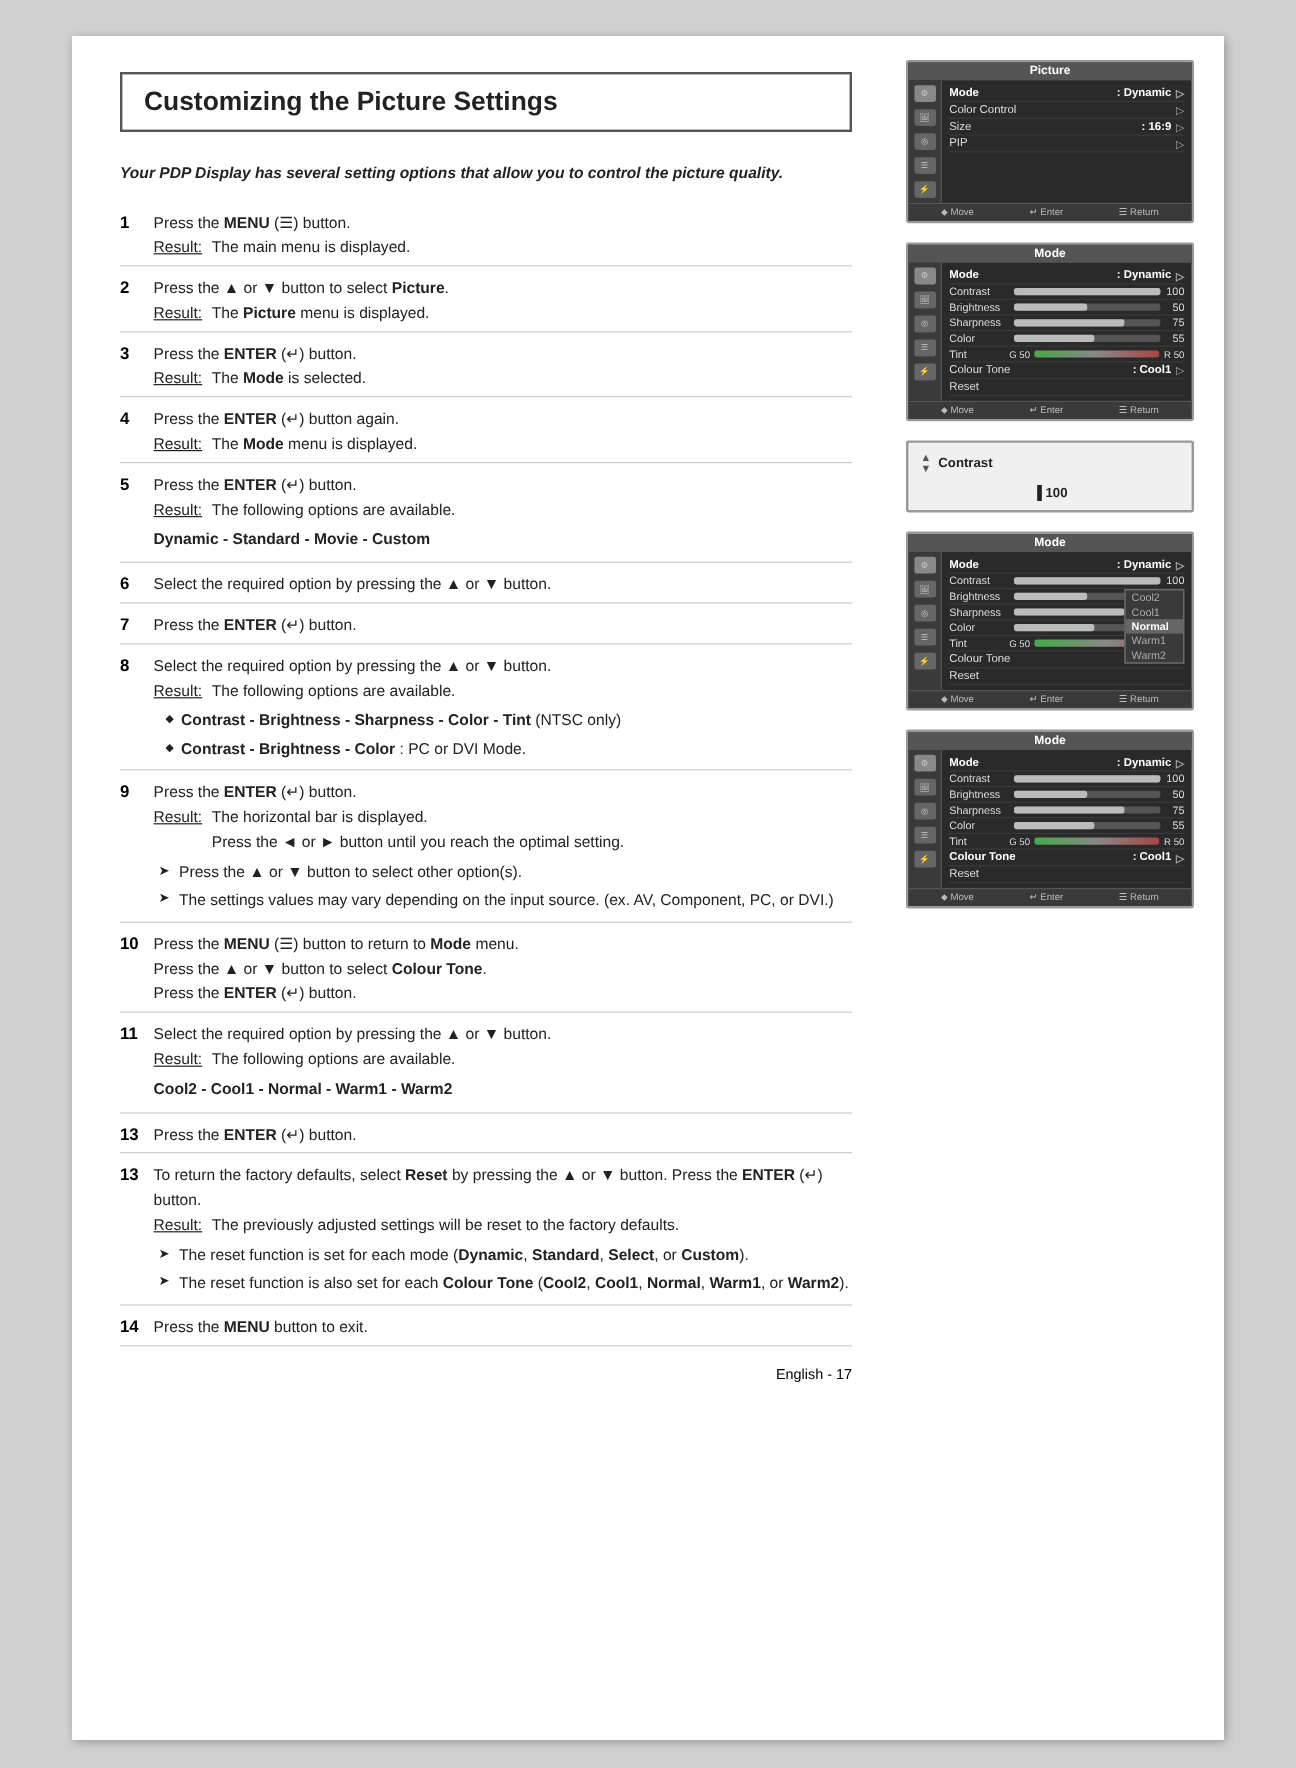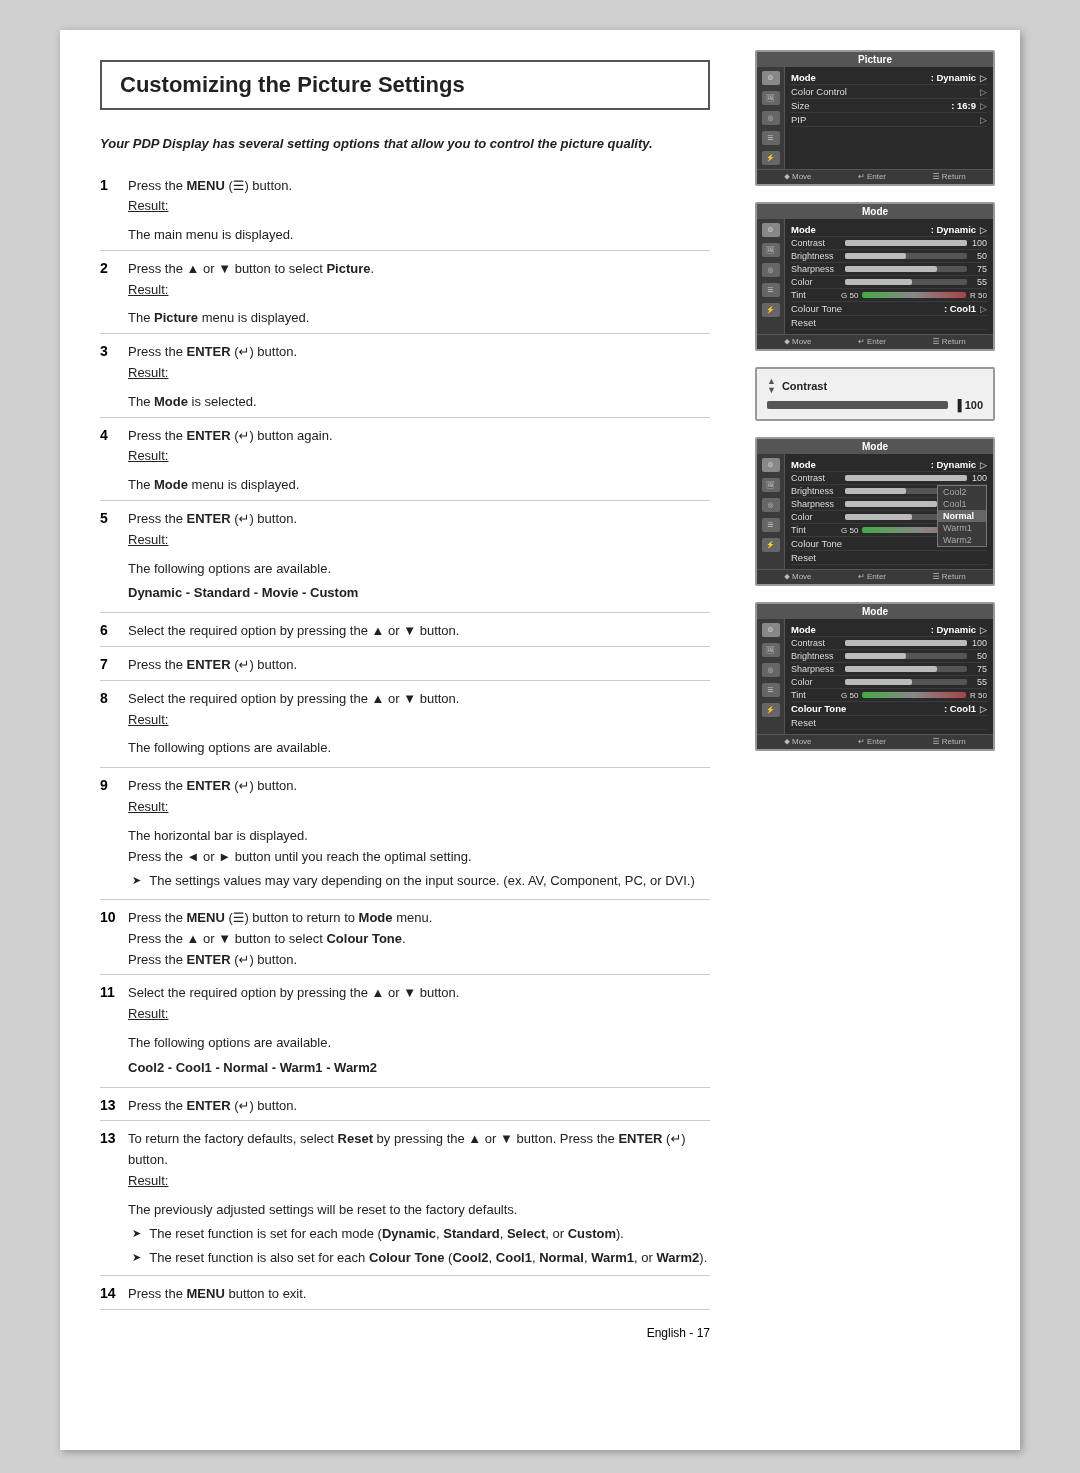--- a/index.html
+++ b/index.html
@@ -67,21 +67,21 @@
       padding-top: 1px;
     }
     .step-content {
       flex: 1;
       line-height: 1.6;
       font-size: 13px;
       color: #222;
     }
     .step-content .result-line {
       display: flex;
-      flex-direction: column;
+      flex-direction: row;
       gap: 8px;
     }
     .result-label {
       text-decoration: underline;
       font-weight: normal;
       white-space: nowrap;
     }
     .bold { font-weight: bold; }
     .center-bold {
       font-weight: bold;
@@ -243,21 +243,21 @@
       font-size: 9px;
       color: #555;
     }
     .contrast-name {
       font-size: 11px;
       font-weight: bold;
       color: #222;
     }
     .contrast-bar-row {
       display: flex;
-      flex-direction: row;
+      flex-direction: column;
       align-items: center;
       gap: 6px;
     }
     .contrast-bar-bg {
       flex: 1;
       height: 8px;
       background: #ccc;
       border-radius: 2px;
       position: relative;
     }
@@ -355,33 +355,42 @@
 
     <div class="step-row">
       <div class="step-num">8</div>
       <div class="step-content">
         Select the required option by pressing the ▲ or ▼ button.<br>
         <span class="result-line">
             <span class="result-label">Result:</span>
             <span>The following options are available.</span>
           </span>
         <ul class="bullet-list">
+          <li>
+              <span><span class="bold">Contrast - Brightness - Sharpness - Color - Tint</span> (NTSC only)</span>
+            </li>
+          <li>
+              <span><span class="bold">Contrast - Brightness - Color</span> : PC or DVI Mode.</span>
+            </li>
         </ul>
       </div>
     </div>
 
     <div class="step-row">
       <div class="step-num">9</div>
       <div class="step-content">
         Press the <span class="bold">ENTER</span> (↵) button.<br>
         <span class="result-line">
             <span class="result-label">Result:</span>
           <span>The horizontal bar is displayed.<br>Press the ◄ or ► button until you reach the optimal setting.</span>
         </span>
         <ul class="arrow-bullet">
+          <li>
+              <span>Press the ▲ or ▼ button to select other option(s).</span>
+            </li>
           <li>
               <span>The settings values may vary depending on the input source. (ex. AV, Component, PC, or DVI.)</span>
             </li>
         </ul>
       </div>
     </div>
 
     <div class="step-row">
       <div class="step-num">10</div>
       <div class="step-content">

